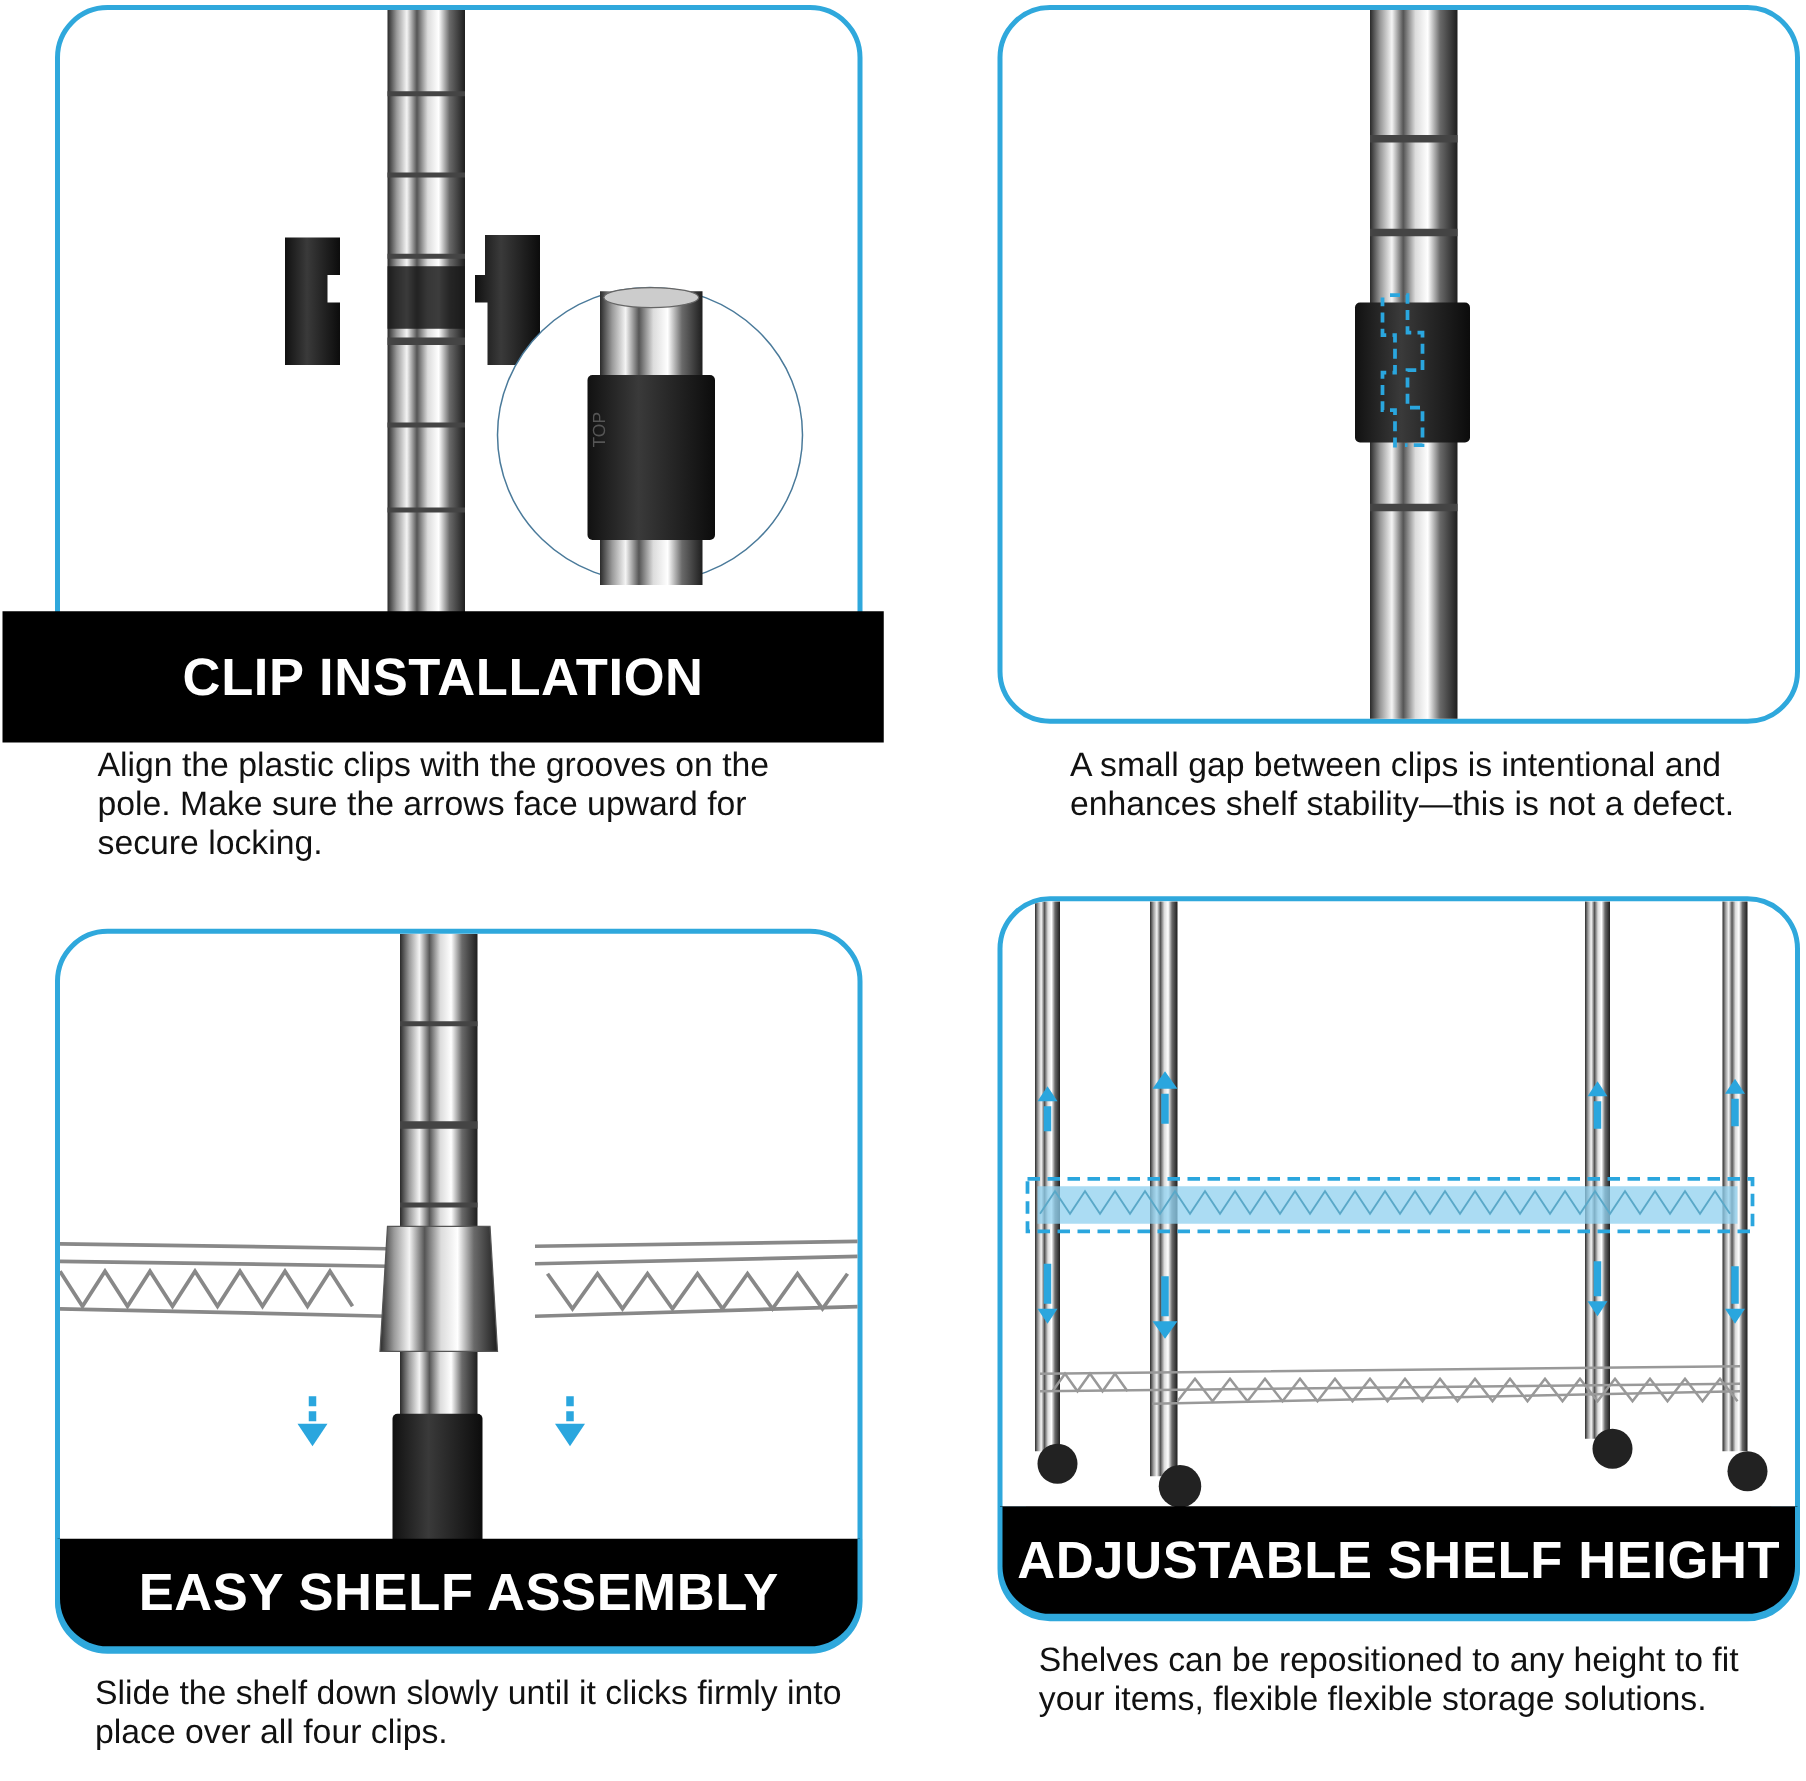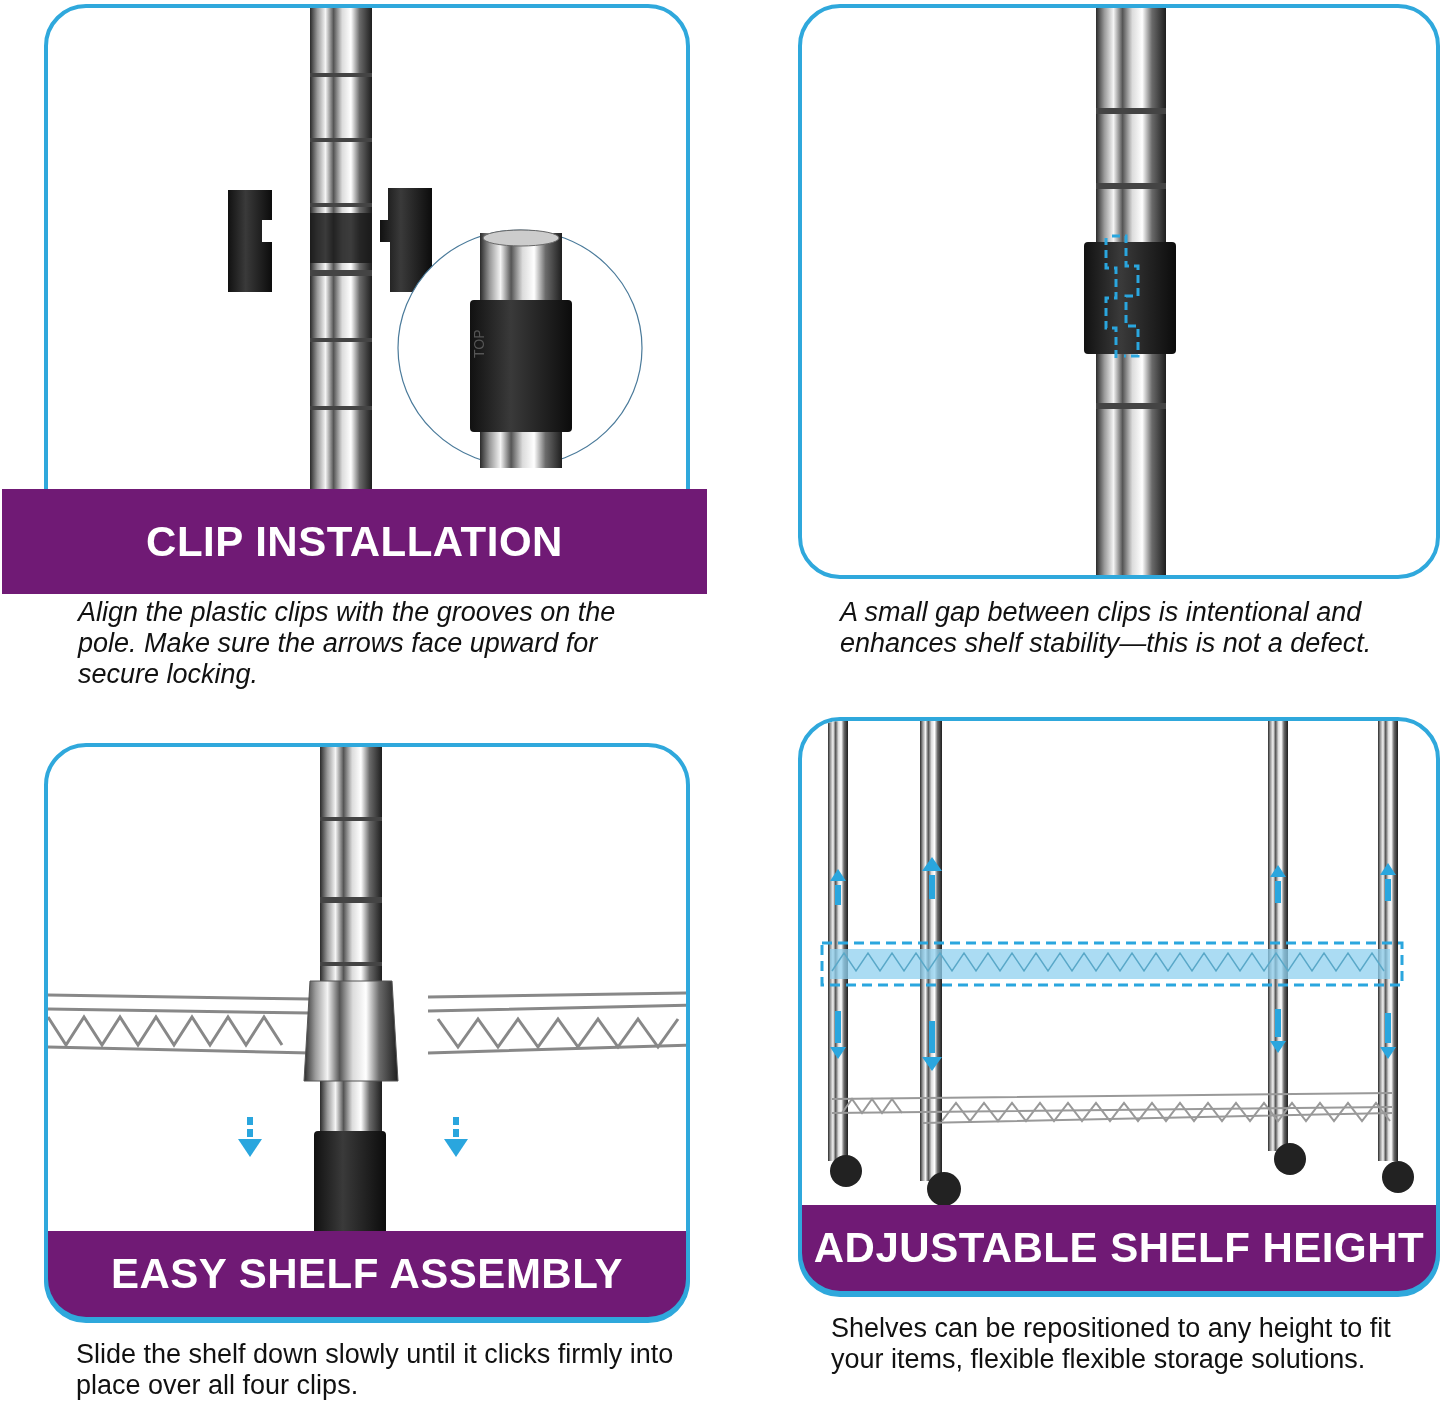--- a/index.html
+++ b/index.html
@@ -1,19 +1,19 @@
 <!DOCTYPE html>
 <html><head>
 <meta charset="utf-8">
 <style>
   html, body { margin:0; padding:0; background:#ffffff; }
   body { width:1445px; height:1425px; position:relative; overflow:hidden; font-family:"Liberation Sans", sans-serif; }
   .panel { position:absolute; }
   .frame { position:absolute; border:4px solid #2fa8dc; border-radius:42px; background:#fff; overflow:hidden; box-sizing:border-box; }
-  .banner { position:absolute; background:#701a75; color:#fff; display:flex; align-items:center; justify-content:center; font-weight:bold; font-size:42px; letter-spacing:0.5px; box-sizing:border-box; }
+  .banner { position:absolute; background:#000000; color:#fff; display:flex; align-items:center; justify-content:center; font-weight:bold; font-size:42px; letter-spacing:0.5px; box-sizing:border-box; }
   .banner.rounded { border:4px solid #2fa8dc; border-top:none; border-radius:0 0 42px 42px; }
   .desc { position:absolute; color:#111; font-size:27px; line-height:31px; }
   svg { display:block; }
 </style>
 </head>
 <body>
 
 <svg width="0" height="0" style="position:absolute">
   <defs>
     <linearGradient id="chrome" x1="0" x2="1" y1="0" y2="0">
@@ -58,39 +58,39 @@
         <rect x="432" y="225" width="82" height="235" fill="url(#chrome)"></rect>
         <ellipse cx="473" cy="230" rx="38" ry="8" fill="#ccc" stroke="#666"></ellipse>
         <rect x="422" y="292" width="102" height="132" rx="4" fill="url(#blackclip)"></rect>
         <text x="436" y="350" fill="#555" font-size="14" font-family="Liberation Sans, sans-serif" transform="rotate(-90 436 350)">TOP</text>
       </g>
     </svg>
   </div>
   <div class="banner" style="left:2px;top:489px;width:705px;height:105px;">
     <span>CLIP INSTALLATION</span>
   </div>
-  <div class="desc" style="left:78px;top:597px;width:580px;font-style:italic;">Align the plastic clips with the grooves on the pole. Make sure the arrows face upward for secure locking.</div>
+  <div class="desc" style="left:78px;top:597px;width:580px;">Align the plastic clips with the grooves on the pole. Make sure the arrows face upward for secure locking.</div>
 </div>
 
 <div class="panel" style="left:720px;top:0;width:725px;height:700px;">
   <div class="frame" style="left:78px;top:4px;width:642px;height:575px;">
     <svg width="642" height="575">
       <g>
         <rect x="294" y="0" width="70" height="575" fill="url(#chrome)"></rect>
         <g fill="#444">
           <rect x="294" y="100" width="70" height="6"></rect>
             <rect x="294" y="175" width="70" height="6"></rect>
           <rect x="294" y="395" width="70" height="6"></rect>
         </g>
       </g>
       <rect x="282" y="234" width="92" height="112" rx="4" fill="url(#blackclip)"></rect>
       <path d="M310 228 h14 v30 h12 v30 h-12 v30 h12 v30 h-14 M314 350 v-30 h-10 v-30 h10 v-30 h-10 v-30" fill="none" stroke="#2aa6de" stroke-width="3" stroke-dasharray="8 5"></path>
     </svg>
   </div>
-  <div class="desc" style="left:120px;top:597px;width:580px;font-style:italic;">A small gap between clips is intentional and enhances shelf stability—this is not a defect.</div>
+  <div class="desc" style="left:136px;top:597px;width:580px;">A small gap between clips is intentional and enhances shelf stability—this is not a defect.</div>
 </div>
 
 <div class="panel" style="left:0;top:739px;width:720px;height:690px;">
   <div class="frame" style="left:44px;top:4px;width:646px;height:580px;">
     <svg width="646" height="580">
       <g stroke="#888" stroke-width="3" fill="none">
         <path d="M0 248 L262 252 M0 262 L262 266 M0 300 L262 306 M380 250 L646 246 M380 264 L646 258 M380 306 L646 298"></path>
         <path d="M0 270 l18 28 l18 -28 l18 28 l18 -28 l18 28 l18 -28 l18 28 l18 -28 l18 28 l18 -28 l18 28 l18 -28 l18 28"></path>
         <path d="M390 272 l20 28 l20 -28 l20 28 l20 -28 l20 28 l20 -28 l20 28 l20 -28 l20 28 l20 -28 l20 28 l20 -28"></path>
       </g>

